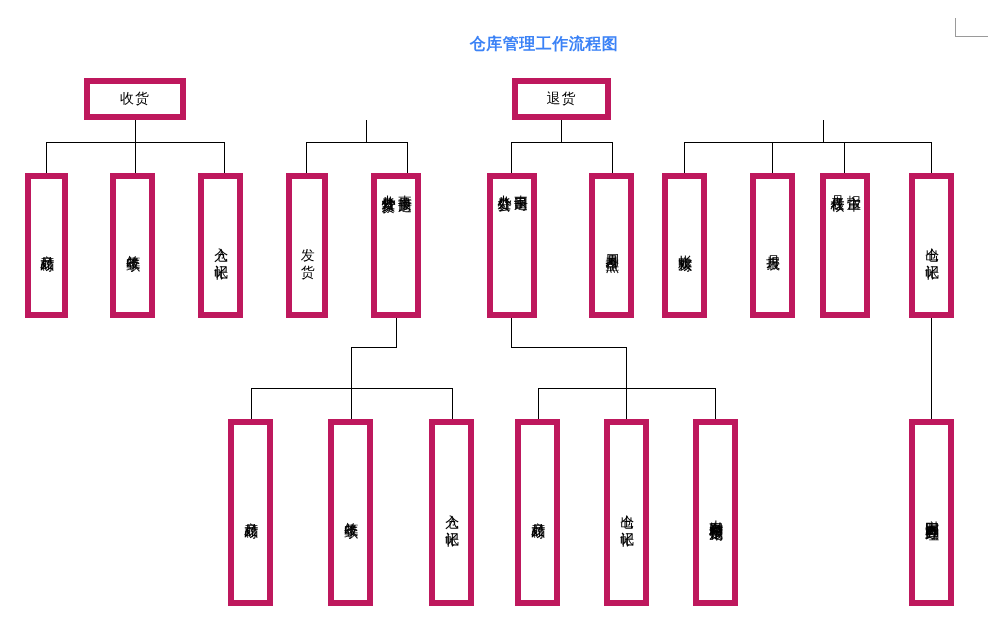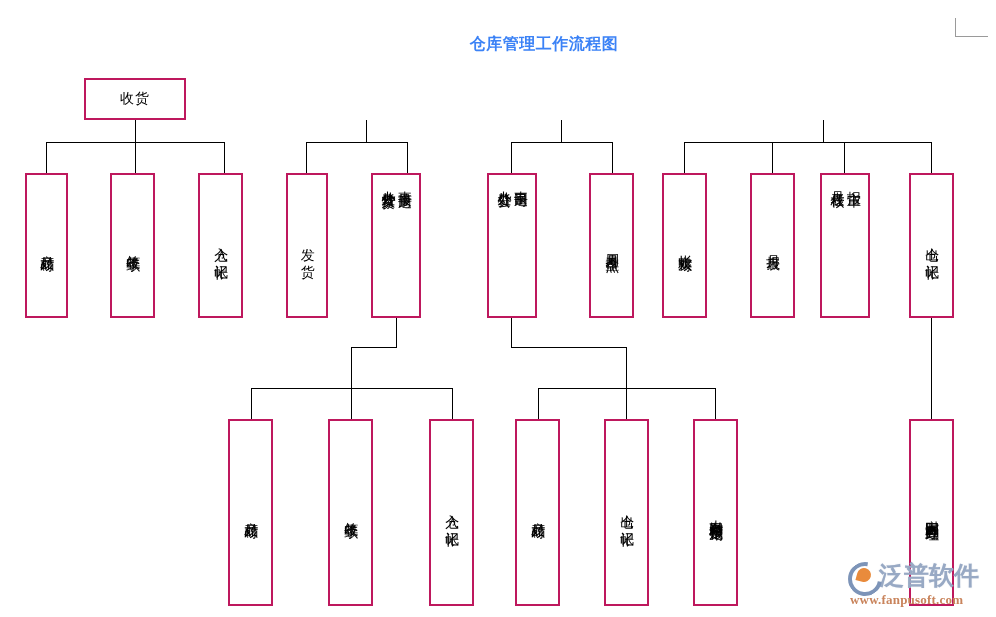--- a/index.html
+++ b/index.html
@@ -24,21 +24,21 @@
     font-family: "Liberation Sans", "DejaVu Sans", sans-serif;
     font-weight: bold;
     font-size: 16px;
     color: #3b82f6;
     letter-spacing: 0.5px;
     margin-left: 46px;
   }
   .node {
     position: absolute;
     box-sizing: border-box;
-    border: 2px solid #be185d;
+    border: 6px solid #be185d;
     background: transparent;
     text-align: right;
   }
   
   .node.header {
     display: flex;
     align-items: center;
     justify-content: center;
   }
   .node.header .label {
@@ -198,20 +198,23 @@
   <div class="node vert centered" style="left:228px; top:419px; width:45px; height:187px;">
     <span class="vcol">产品核对</span>
   </div>
   <div class="node vert centered" style="left:328px; top:419px; width:45px; height:187px;">
     <span class="vcol">签收手续</span>
   </div>
   <div class="node vert centered" style="left:429px; top:419px; width:45px; height:187px;">
     <span class="vcol">入仓 记帐</span>
   </div>
 
+  <div class="node header" style="left:512px; top:78px; width:99px; height:42px;">
+    <span class="label">退货</span>
+  </div>
   <div class="ln v" style="left:561px; top:120px; height:22px;"></div>
   <div class="ln h" style="left:511px; top:142px; width:101px;"></div>
   <div class="ln v" style="left:511px; top:142px; height:31px;"></div>
   <div class="ln v" style="left:612px; top:142px; height:31px;"></div>
 
   <div class="node vert two" style="left:487px; top:173px; width:50px; height:145px;">
     <span class="vcol">事退回司</span>
     <span class="vcol">办处货公</span>
   </div>
   <div class="node vert centered" style="left:589px; top:173px; width:45px; height:145px;">
@@ -256,24 +259,14 @@
   <div class="node vert centered" style="left:909px; top:173px; width:45px; height:145px;">
     <span class="vcol">出仓 记帐</span>
   </div>
 
   <div class="ln v" style="left:931px; top:318px; height:101px;"></div>
 
   <div class="node vert centered" style="left:909px; top:419px; width:45px; height:187px;">
     <span class="vcol">定时寄回内勤处理</span>
   </div>
 
-  <div id="watermark">
-    <div class="wm-row">
-      <span class="wm-mark">
-        <span class="c1"></span>
-        <span class="c2"></span>
-      </span>
-      <span class="wm-text">泛普软件</span>
-    </div>
-    <div class="wm-url">www.fanpusoft.com</div>
-  </div>
 
 </div>
 
 </body></html>

